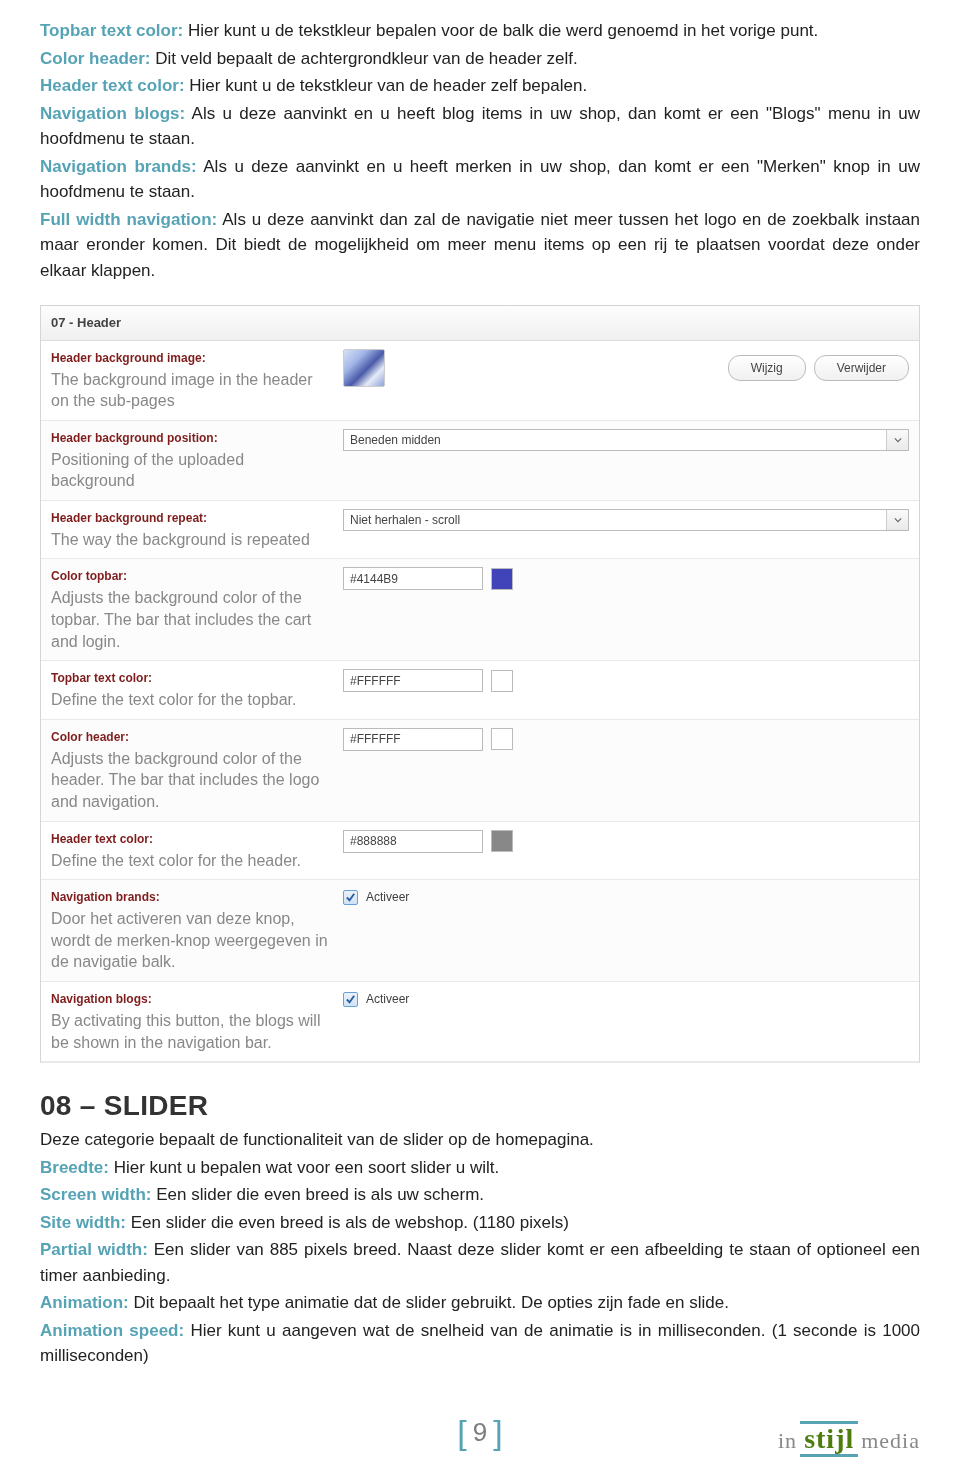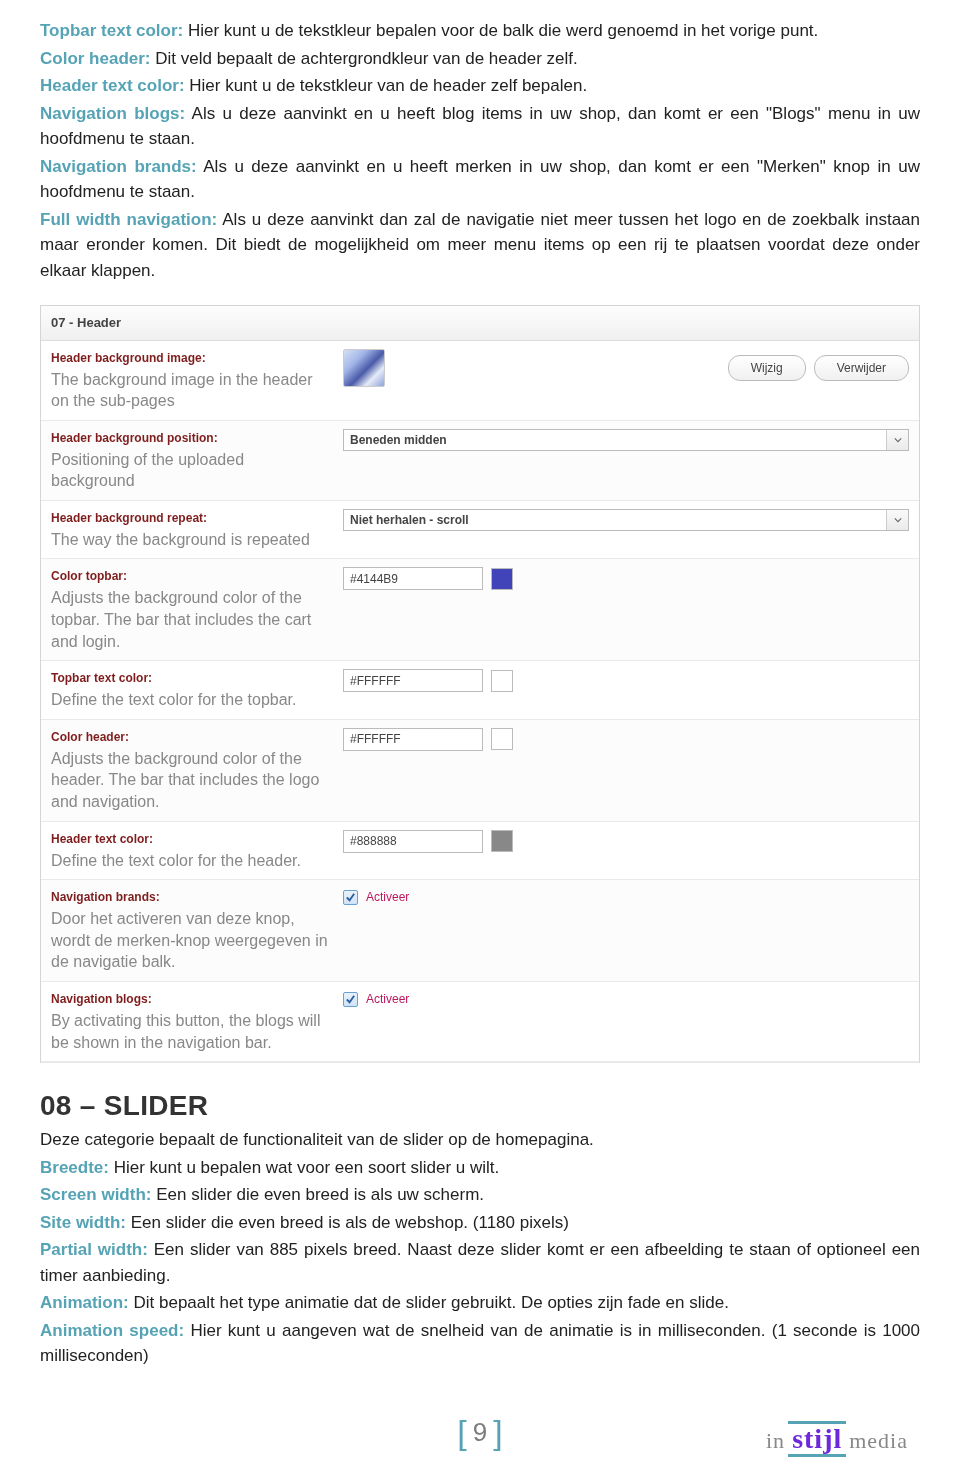--- a/index.html
+++ b/index.html
@@ -67,21 +67,20 @@
     flex:1;
     border:1px solid #bbb;
     background:#fff;
     height:22px;
     display:flex;
     align-items:center;
     padding:0 6px;
     font-size:12px;
     color:#444;
     position:relative;
-    font-weight:bold;
   }
   .select .arrow {
     position:absolute; right:0; top:0; bottom:0; width:22px;
     border-left:1px solid #ccc;
     display:flex; align-items:center; justify-content:center;
     background: linear-gradient(#fafafa,#eaeaea);
   }
   .select .arrow svg { width:8px; height:8px; }
 
   .textinput {
@@ -98,21 +97,21 @@
   .swatch {
     width:22px; height:22px; border:1px solid #bbb;
   }
   .checkbox {
     width:15px; height:15px; border:1px solid #6aa0d6;
     background: linear-gradient(#e9f2fb,#cfe3f7);
     border-radius:2px;
     display:flex; align-items:center; justify-content:center;
   }
   .checkbox svg { width:11px; height:11px; }
-  .cb-label { font-size:12px; color:#be185d; }
+  .cb-label { font-size:12px; color:#404040; }
 
   
   .section-h {
     font-size: 28px;
     font-weight: bold;
     color: #333;
     margin-top: 22px;
     letter-spacing: 0.3px;
     font-family: Arial, sans-serif;
   }
@@ -132,30 +131,30 @@
     font-size: 28px;
     font-weight: 300;
     display:flex;
     align-items:center;
     gap:6px;
   }
   .bracket { color:#55a3b5; font-size:34px; font-weight:300; }
   .pagenum { color:#7d7d7d; font-size:26px; }
   .logo {
     position:absolute;
-    right:12px;
+    right:0;
     bottom:6px;
     display:flex;
     align-items:flex-end;
     gap:3px;
     font-family: "Times New Roman", serif;
   }
   .logo .in { color:#888; font-size:22px; font-weight:300; letter-spacing:1px; }
   .logo .stijl {
-    font-size:28px; color:#6d28d9; font-weight:bold;
+    font-size:28px; color:#4d7c0f; font-weight:bold;
     letter-spacing:1px;
     border-top:3px solid #55a3b5;
     border-bottom:3px solid #55a3b5;
     padding:0 4px;
     line-height:1.05;
   }
   .logo .media { color:#888; font-size:22px; font-weight:300; letter-spacing:1px; }
 </style>
 </head>
 <body>

